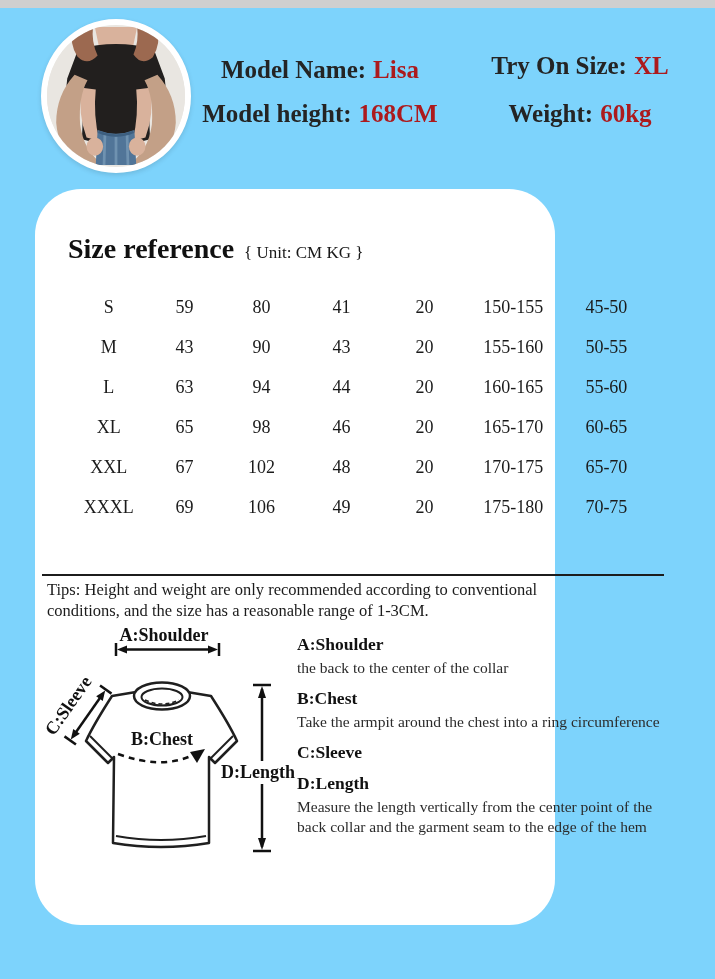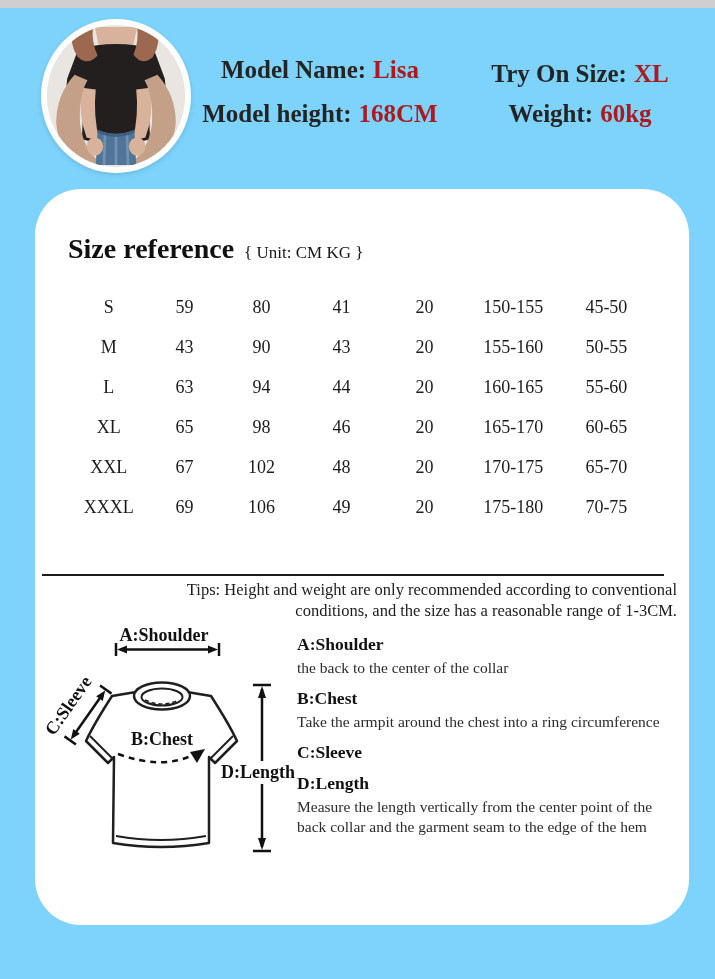--- a/index.html
+++ b/index.html
@@ -12,42 +12,42 @@
   .photo-wrap{
     position:absolute;left:41px;top:11px;width:138px;height:142px;
     border:6px solid #fff;border-radius:50%;overflow:hidden;background:#e9e6e1;
     box-shadow:0 2px 5px rgba(0,0,0,.12);
   }
   .photo-wrap svg{display:block;width:100%;height:100%;}
   .info-line{position:absolute;font-size:25px;font-weight:600;color:#242424;
     text-align:center;white-space:nowrap;}
   .info-line .val{color:#ac1a1d;margin-left:7px;}
   .il-1{left:190px;top:48px;width:260px;}
-  .il-2{left:465px;top:52px;width:230px;}
+  .il-2{left:465px;top:44px;width:230px;}
   .il-3{left:190px;top:92px;width:260px;}
   .il-4{left:465px;top:92px;width:230px;}
   
   .card{
-    position:absolute;left:35px;top:181px;width:654px;height:736px;
+    position:absolute;left:35px;top:181px;width:520px;height:736px;
     background:#ffffff;border-radius:46px;
   }
   .card-title{position:absolute;left:33px;top:44px;font-size:28px;font-weight:bold;color:#101010;}
   .card-title .unit{font-size:17px;font-weight:normal;margin-left:10px;color:#181818;}
   
   .size-table{position:absolute;left:36px;top:96px;width:582px;}
   .t-head,.t-row{
     display:grid;grid-template-columns:13% 13% 13.5% 14% 14.5% 16% 16%;
     align-items:center;text-align:center;
   }
   .t-head{height:45px;background:#0d0d0d;color:#fff;border-radius:23px;font-size:18px;}
   .t-body{margin-top:2px;}
   .t-row{height:40px;font-size:18px;color:#1b1b1b;}
   
   .divider{position:absolute;left:7px;width:622px;top:385px;border-top:2px solid #1c1c1c;}
-  .tips{position:absolute;left:12px;right:12px;top:390px;text-align:right;
+  .tips{position:absolute;left:12px;right:12px;top:390px;text-align:left;
     font-size:16.5px;line-height:21px;color:#1b1b1b;}
   
   .diagram{position:absolute;left:5px;top:434px;width:260px;height:250px;}
   .measures{position:absolute;left:262px;top:445px;width:400px;}
   .measure h4{margin:10px 0 3px;font-size:17.5px;font-weight:bold;color:#111;}
   .measure:first-child h4{margin-top:0;}
   .measure .mline{font-size:15.5px;line-height:20px;color:#2b2b2b;white-space:nowrap;}
 </style>
 </head>
 <body>

